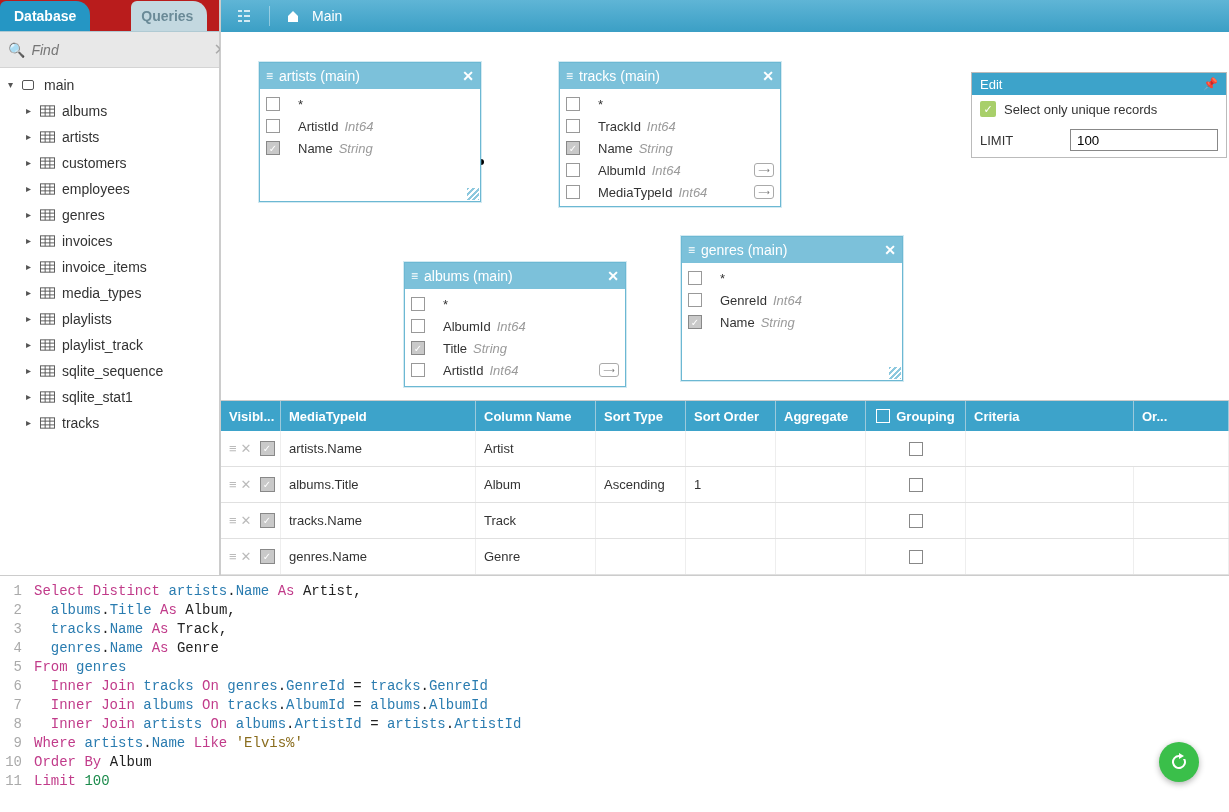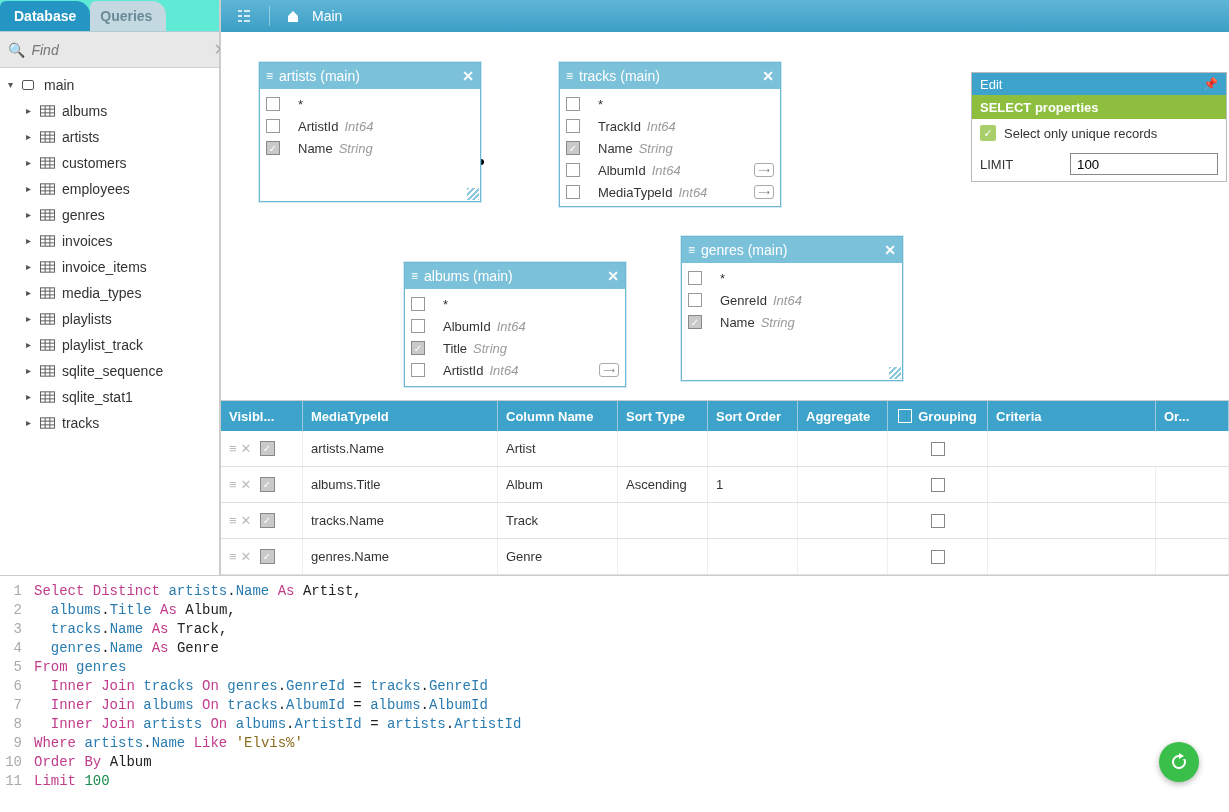--- a/index.html
+++ b/index.html
@@ -1,20 +1,20 @@
 <!DOCTYPE html>
 <html><head>
 <meta charset="utf-8">
 <style>
   * { box-sizing: border-box; margin: 0; padding: 0; }
   body { font-family: Arial, Helvetica, sans-serif; font-size: 13px; color: #333; background: #fff; width: 1229px; height: 812px; overflow: hidden; position: relative; }
 
   
   .sidebar { position: absolute; left: 0; top: 0; width: 220px; height: 575px; border-right: 1px solid #ccc; background: #fff; display: flex; flex-direction: column; }
-  .tabs { height: 32px; display: flex; align-items: flex-end; background: #5eead4; border-bottom: 1px solid #b0cad3; }
+  .tabs { height: 32px; display: flex; align-items: flex-end; background: #b91c1c; border-bottom: 1px solid #b0cad3; gap: 41px; }
   .tab { height: 30px; padding: 0 14px; line-height: 30px; font-weight: bold; font-size: 14px; color: #5a7c8a; cursor: pointer; border-top-left-radius: 6px; border-top-right-radius: 14px; }
   .tab.active { background: #2596c4; color: #fff; }
   .tab.inactive { background: #c3d8e0; color: #6a8a97; padding-left: 10px; }
   .search-bar { height: 36px; display: flex; align-items: center; padding: 0 8px; background: #e8e8e8; border-bottom: 1px solid #d4d4d4; }
   .search-bar .mag { color: #999; margin-right: 6px; font-size: 14px; }
   .search-bar input { flex: 1; border: none; background: transparent; font-style: italic; color: #888; font-size: 14px; outline: none; }
   .search-bar .clear { color: #aaa; font-size: 16px; cursor: pointer; }
   .tree { flex: 1; overflow: auto; padding: 4px 0 4px 4px; font-size: 14px; line-height: 26px; }
   .tree-node { display: flex; align-items: center; padding-left: 4px; cursor: pointer; white-space: nowrap; }
   .tree-node.child { padding-left: 22px; }
@@ -67,21 +67,21 @@
   .edit-panel .ep-check { width: 16px; height: 16px; background: #a8cf6a; border-radius: 2px; display: inline-flex; align-items: center; justify-content: center; color: #fff; margin-right: 8px; font-size: 11px; }
   .edit-panel .lbl { width: 90px; color: #333; }
   .edit-panel input[type=text] { flex: 1; border: 1px solid #888; height: 22px; padding: 0 6px; width: 140px; }
 
   
   .query-grid { border-top: 1px solid #ccc; }
   .qg-head { display: flex; background: #3da3ca; color: #fff; font-weight: bold; font-size: 13px; height: 30px; }
   .qg-head > div, .qg-row > div { border-right: 1px solid #9cc9db; padding: 0 8px; display: flex; align-items: center; }
   .qg-row { display: flex; height: 36px; border-bottom: 1px solid #e0e0e0; font-size: 13px; background: #fff; }
   .qg-row > div { border-right: 1px solid #eee; }
-  .c-vis   { width: 82px; }
+  .c-vis   { width: 60px; }
   .c-expr  { width: 195px; }
   .c-coln  { width: 120px; }
   .c-sortt { width: 90px; }
   .c-sorto { width: 90px; }
   .c-aggr  { width: 90px; }
   .c-grp   { width: 100px; justify-content: center; }
   .c-crit  { width: 168px; }
   .c-or    { flex: 1; min-width: 60px; }
   .vis-tools { display: flex; gap: 4px; color: #aaa; }
   .vis-tools span { cursor: pointer; }
@@ -445,21 +445,20 @@
             <span class="fk">⟶</span>
           </div>
         </div>
     </div>
 
     <div class="edit-panel">
       <div class="ep-header">
         <span>Edit</span>
         <span class="pin">📌</span>
       </div>
-      <div class="ep-sub">SELECT properties</div>
       <div class="ep-row">
         <span class="ep-check">✓</span>
         <span>Select only unique records</span>
       </div>
       <div class="ep-row">
         <span class="lbl">LIMIT</span>
         <input type="text" value="100" style="">
       </div>
     </div>
   </div>

